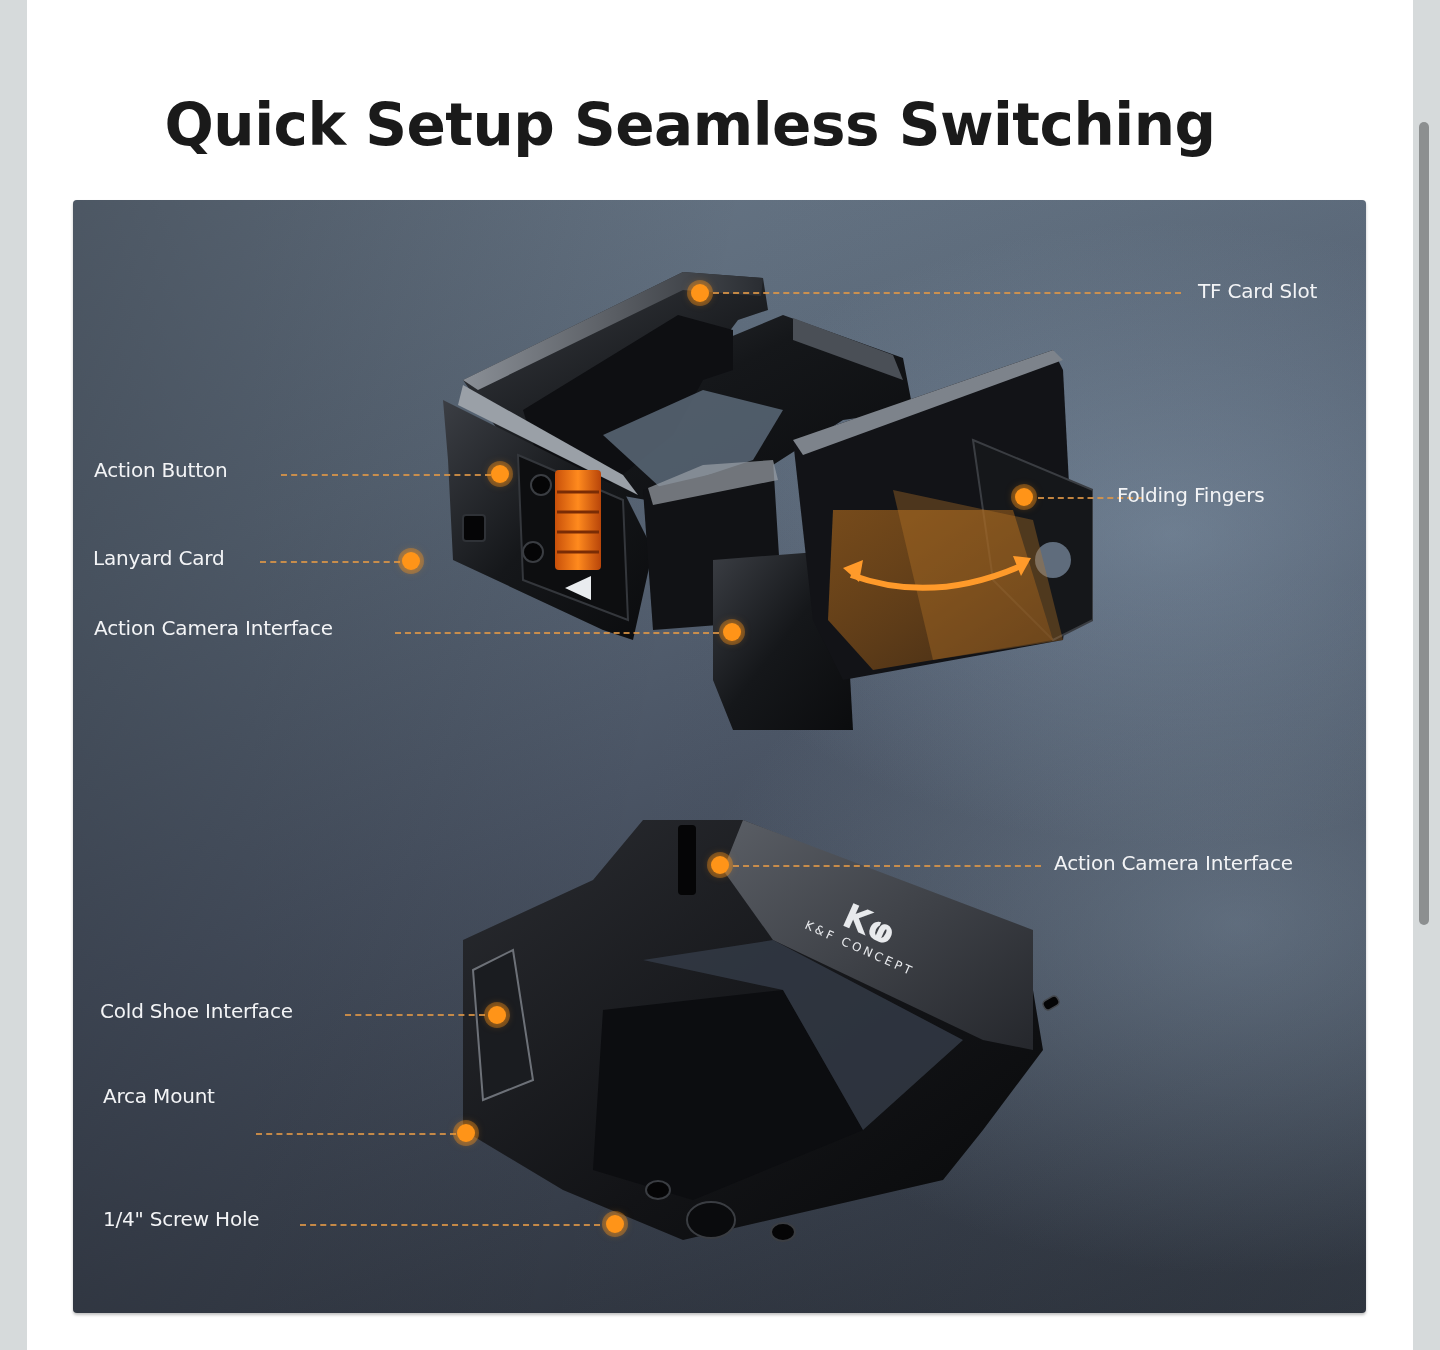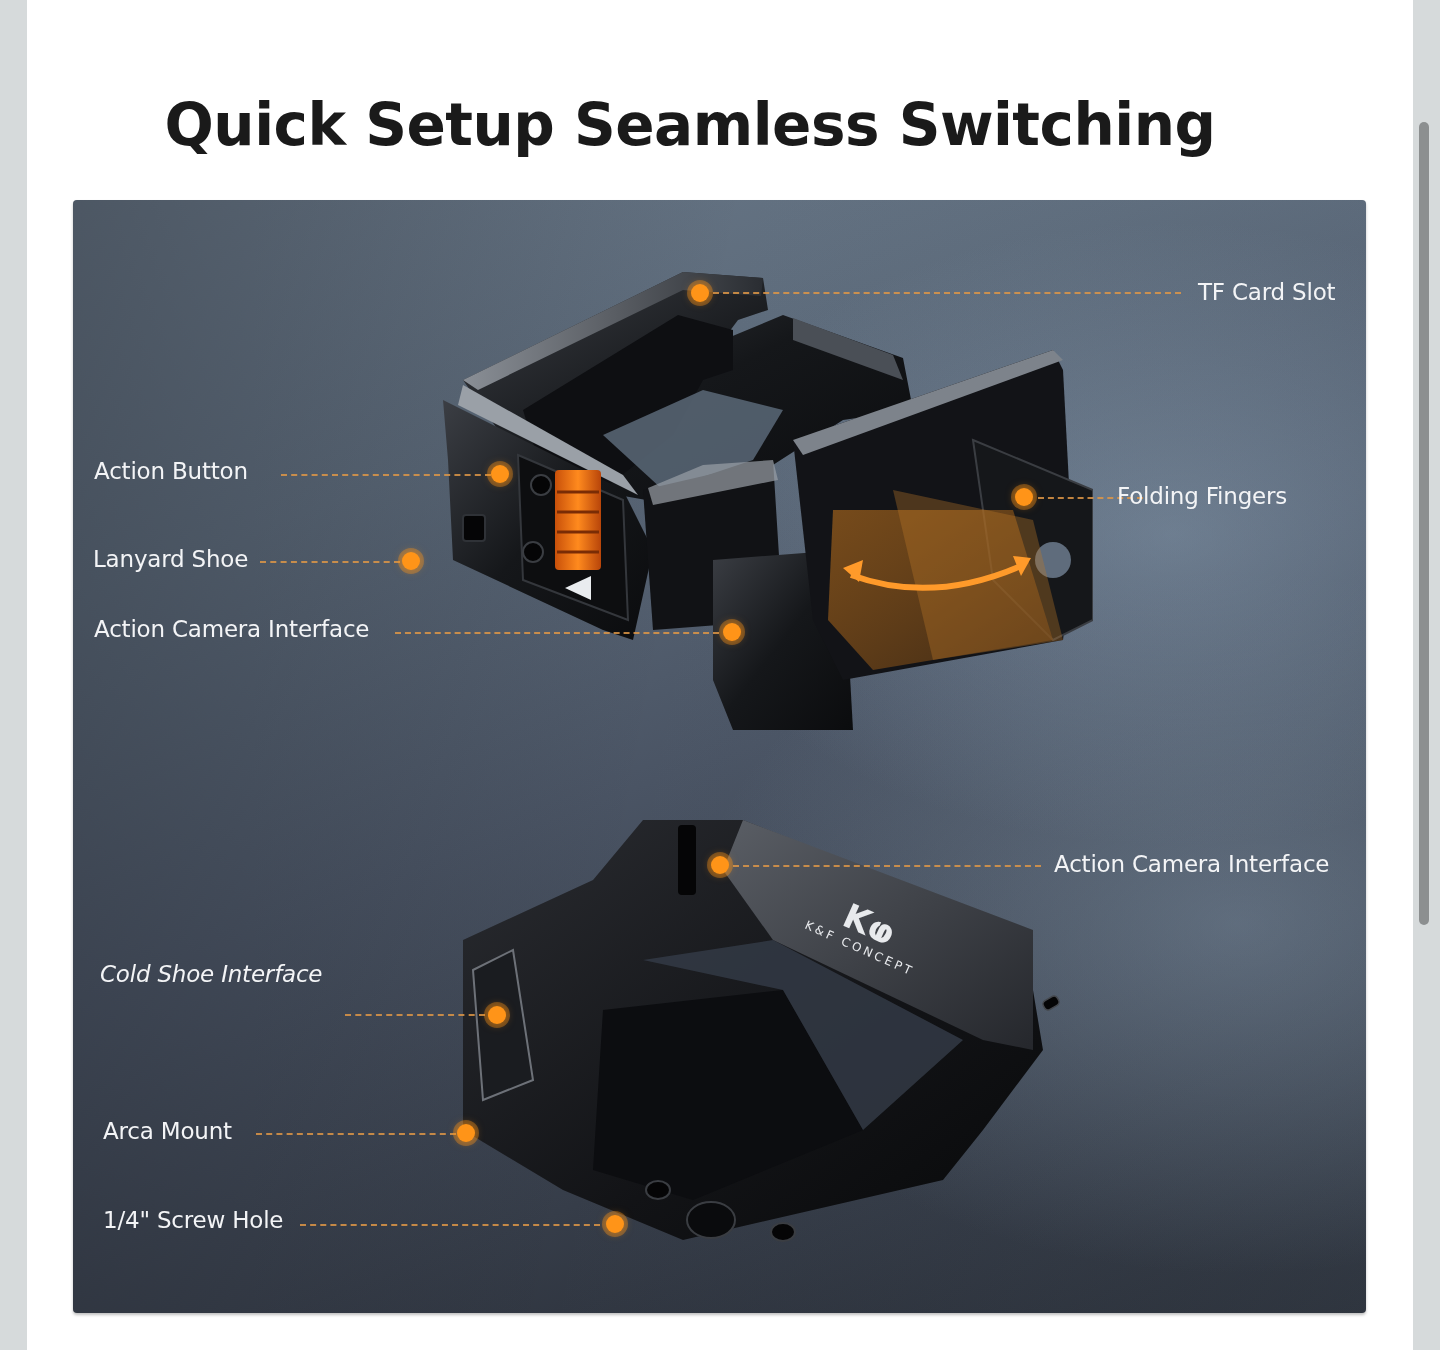--- a/index.html
+++ b/index.html
@@ -28,21 +28,21 @@
         radial-gradient(ellipse 55% 40% at 85% 30%, rgba(135,155,175,0.55), rgba(0,0,0,0) 70%),
         radial-gradient(ellipse 60% 45% at 90% 65%, rgba(128,146,165,0.5), rgba(0,0,0,0) 70%),
         linear-gradient(160deg, #6b7a8a 0%, #5d6b7b 25%, #4a5464 50%, #363d49 75%, #22262e 100%);
       box-shadow: 0 2px 3px rgba(0,0,0,0.25);
     }
     .hero-overlay {
       position: absolute; inset: 0;
       background: linear-gradient(100deg, rgba(20,22,28,0.35) 0%, rgba(0,0,0,0) 45%, rgba(120,140,160,0.15) 100%);
     }
     .label {
-      position: absolute; color: #f3f4f6; font-size: 23px;
+      position: absolute; color: #f3f4f6; font-size: 20px;
       font-family: "DejaVu Sans", sans-serif; white-space: nowrap;
       letter-spacing: -0.2px;
     }
     .line {
       position: absolute; height: 0;
       border-top: 2px dashed rgba(222,150,70,0.85);
     }
     .dot {
       position: absolute; width: 18px; height: 18px; border-radius: 50%;
       background: #ff9418;
@@ -181,37 +181,37 @@
   <div class="label" style="left:1125px; top:79px;">TF Card Slot</div>
 
   <div class="label" style="left:21px; top:258px;">Action Button</div>
   <div class="line" style="left:208px; top:274px; width:210px;"></div>
   <div class="dot" style="left:427px; top:274px;"></div>
 
   <div class="dot" style="left:951px; top:297px;"></div>
   <div class="line" style="left:965px; top:297px; width:105px;"></div>
   <div class="label" style="left:1044px; top:283px;">Folding Fingers</div>
 
-  <div class="label" style="left:20px; top:346px;">Lanyard Shoe</div>
+  <div class="label" style="left:20px; top:346px;">Lanyard Card</div>
   <div class="line" style="left:187px; top:361px; width:140px;"></div>
   <div class="dot" style="left:338px; top:361px;"></div>
 
   <div class="label" style="left:21px; top:416px;">Action Camera Interface</div>
   <div class="line" style="left:322px; top:432px; width:324px;"></div>
   <div class="dot" style="left:659px; top:432px;"></div>
 
   <div class="dot" style="left:647px; top:665px;"></div>
   <div class="line" style="left:660px; top:665px; width:308px;"></div>
   <div class="label" style="left:981px; top:651px;">Action Camera Interface</div>
 
-  <div class="label" style="left:27px; top:761px;font-style:italic;">Cold Shoe Interface</div>
+  <div class="label" style="left:27px; top:799px;">Cold Shoe Interface</div>
   <div class="line" style="left:272px; top:814px; width:140px;"></div>
   <div class="dot" style="left:424px; top:815px;"></div>
 
-  <div class="label" style="left:30px; top:918px;">Arca Mount</div>
+  <div class="label" style="left:30px; top:884px;">Arca Mount</div>
   <div class="line" style="left:183px; top:933px; width:200px;"></div>
   <div class="dot" style="left:393px; top:933px;"></div>
 
   <div class="label" style="left:30px; top:1007px;">1/4" Screw Hole</div>
   <div class="line" style="left:227px; top:1024px; width:300px;"></div>
   <div class="dot" style="left:542px; top:1024px;"></div>
 </div>
 
 <div class="scrollbar-track"></div>
 <div class="scrollbar-thumb"></div>

